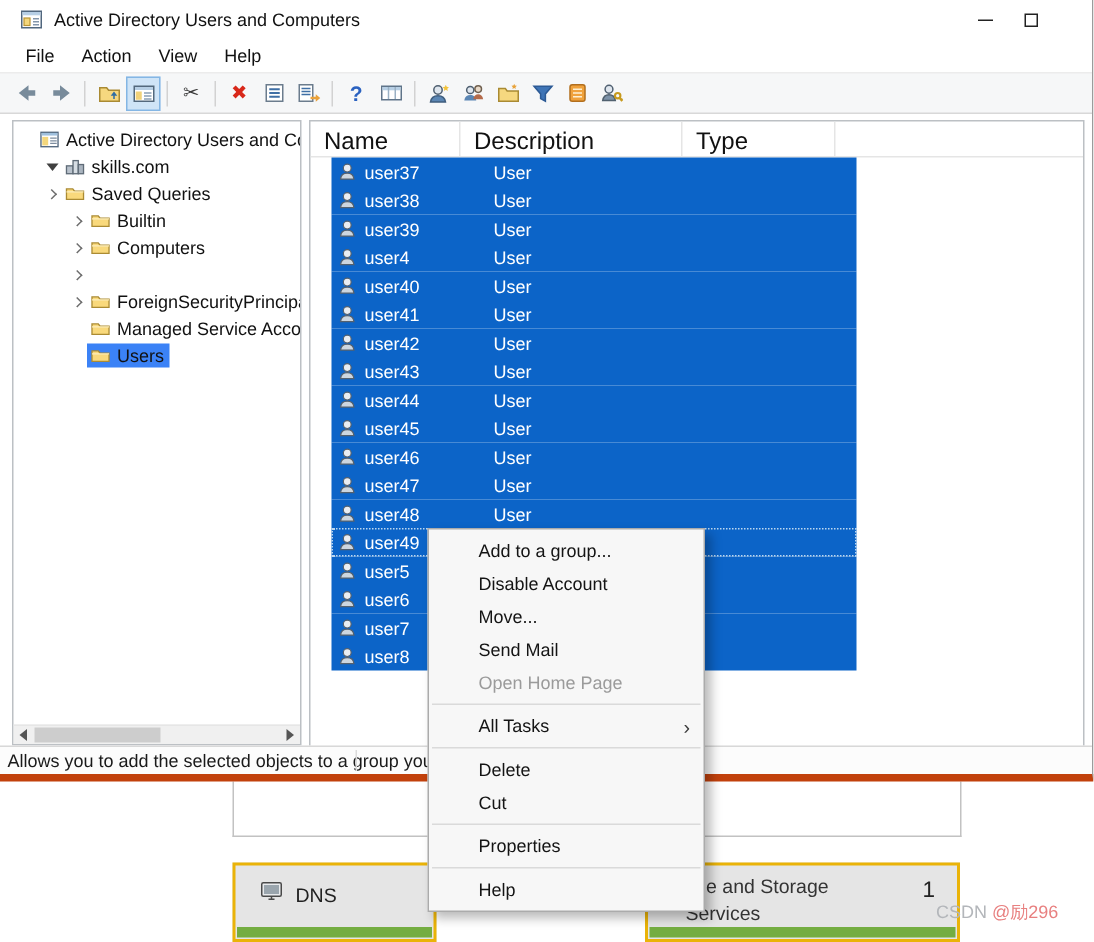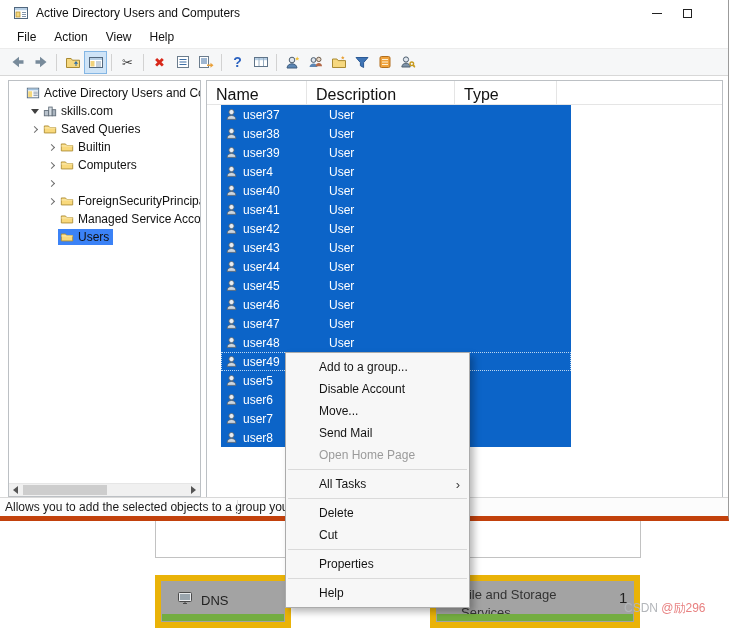--- a/index.html
+++ b/index.html
@@ -7,21 +7,21 @@
   body {
     position:relative; overflow:hidden; background:#fff;
     font-family:"Liberation Sans","DejaVu Sans",sans-serif; color:#111;
     --sel:#0c64c8; --green:#74ad41;
   }
   .abs { position:absolute; }
 
   
   .bg-box { left:155px; top:500px; width:486px; height:58px;
     border:1px solid #c2c2c2; border-top:none; background:#fff; z-index:0; }
-  .tile { background:#a3a3a3; border:6px solid #eab308; z-index:0; }
+  .tile { background:#e5e5e5; border:2px solid #eab308; z-index:0; }
   .tile-dns { left:155px; top:575px; width:136px; height:53px; }
   .tile-storage { left:430px; top:575px; width:210px; height:53px; }
   .tile-bar { position:absolute; left:1px; right:1px; bottom:1px; height:7px; background:var(--green); }
   .tile-row { display:flex; align-items:center; gap:8px; padding:9px 0 0 16px; }
   .tile-label { font-size:13px; color:#222; }
   .tile-l1 { position:absolute; left:25px; top:6px; font-size:13px; color:#333; white-space:nowrap; }
   .tile-l2 { position:absolute; left:25px; top:24px; font-size:13px; color:#333; }
   .tile-count { position:absolute; left:183px; top:8px; font-size:15px; color:#222; }
   .watermark { left:624px; top:600px; font-size:12px; color:#b3b6ba; z-index:0; white-space:nowrap; }
   .wm-red { color:#e88080; }

